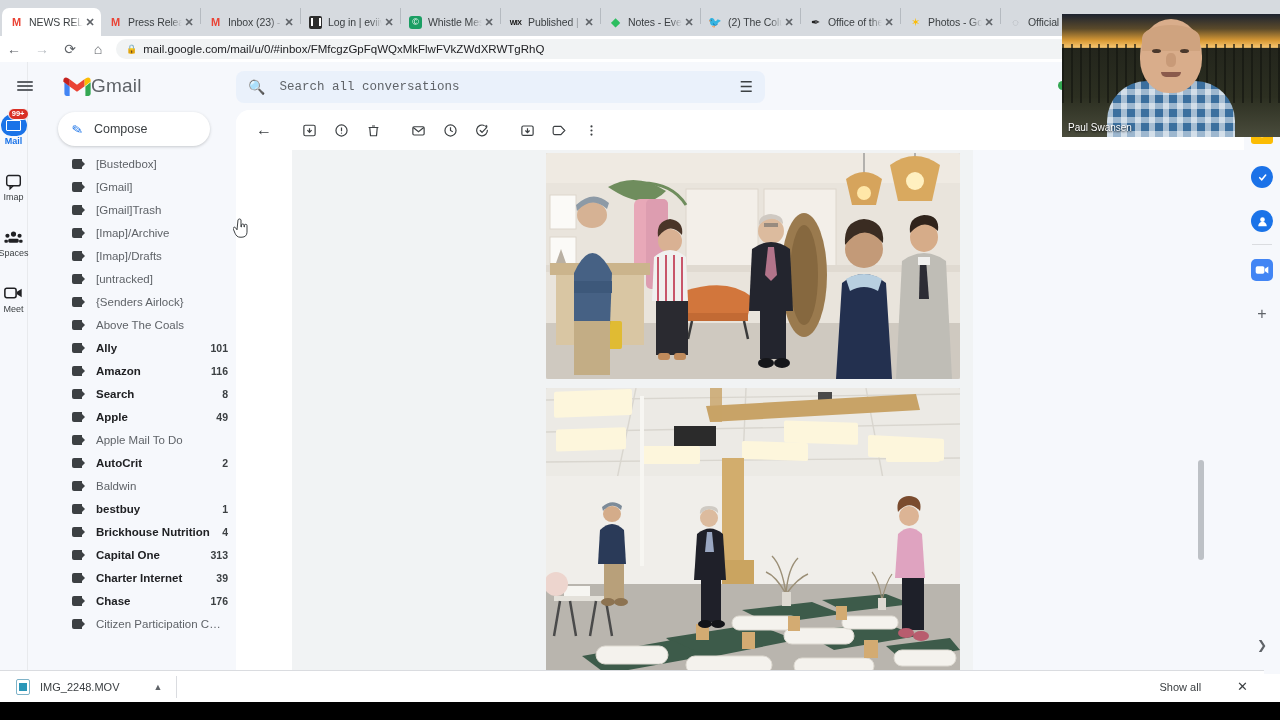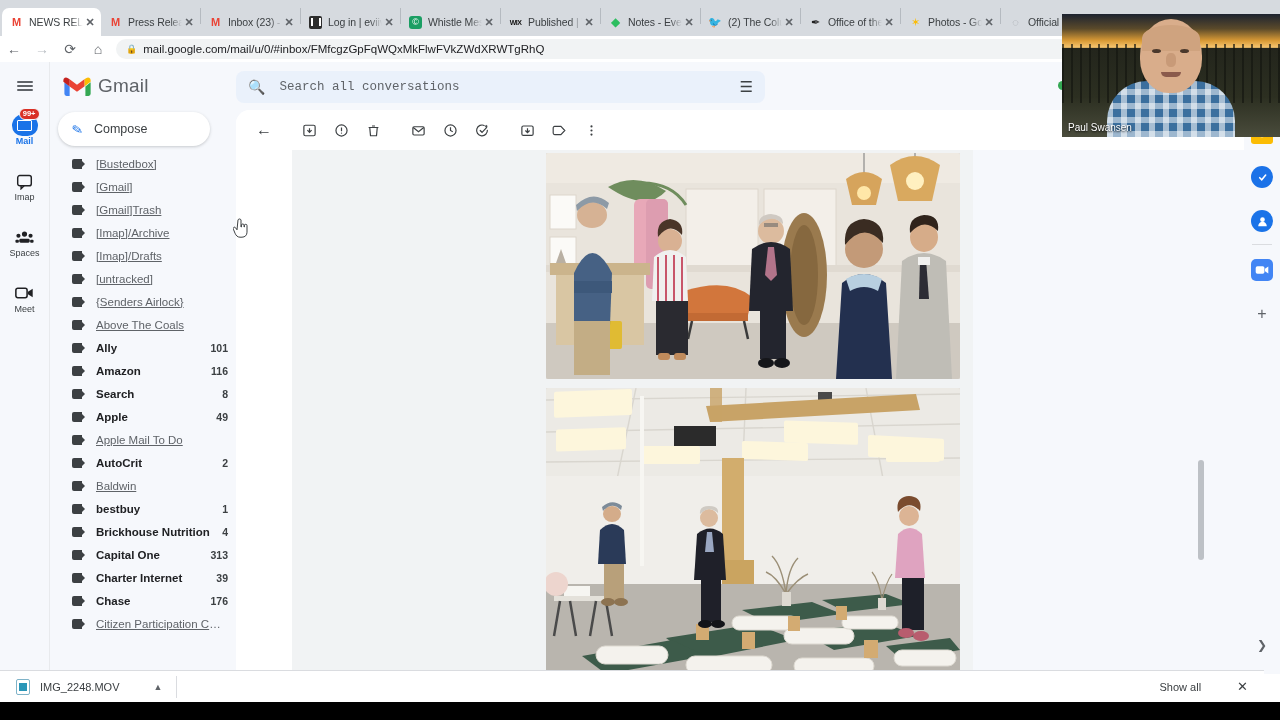--- a/index.html
+++ b/index.html
@@ -108,21 +108,21 @@
   .omni-actions .nav-btn { width: 26px; font-size: 12px; }
 
   
   .gmail {
     position: absolute; left: 0; top: 62px; width: 1280px; height: 612px;
     background: #f6f8fc;
   }
 
   
   .rail {
-    position: absolute; left: 0; top: 0; width: 50px; height: 612px;
+    position: absolute; left: 0; top: 0; width: 28px; height: 612px;
     background: #f6f8fc;
     border-right: 1px solid #e8eaed;
     display: flex; flex-direction: column; align-items: center;
     padding-top: 44px;
   }
   .rail-item {
     width: 50px; height: 48px;
     display: flex; flex-direction: column; align-items: center; justify-content: center;
     margin-bottom: 8px; position: relative;
   }
@@ -162,21 +162,21 @@
   .hamburger {
     width: 50px; height: 48px;
     display: flex; align-items: center; justify-content: center;
     color: #5f6368;
   }
   .hamburger span {
     display: block; width: 16px; height: 1.8px; background: #5f6368;
     margin: 2.2px 0; border-radius: 1px;
   }
   .logo-wrap {
-    display: flex; align-items: center; gap: 7px;
+    display: flex; align-items: center; 
     margin-left: 13px;
   }
   .gmail-m { width: 28px; height: 21px; }
   .gmail-name { font-size: 19px; color: #5f6368; letter-spacing: .2px; }
 
   
   .searchbar {
     position: absolute; left: 236px; top: 9px;
     width: 529px; height: 32px;
     background: #eaf1fb;
@@ -243,21 +243,21 @@
     content: ""; position: absolute; left: 8px; top: 0;
     width: 0; height: 0;
     border-top: 5px solid transparent;
     border-bottom: 5px solid transparent;
     border-left: 5px solid #3c4043;
   }
   .lbl-name {
     flex: 1 1 auto; overflow: hidden; white-space: nowrap; text-overflow: ellipsis;
   }
   .label-row.bold .lbl-name { font-weight: 700; }
-  .label-row.muted .lbl-name { color: #5f6368; text-decoration: underline; }
+  .label-row.muted .lbl-name { color: #5f6368; }
   .lbl-count { font-size: 10.5px; color: #3c4043; font-weight: 700; margin-left: 6px; }
   .label-row.muted .lbl-count { font-weight: 400; }
 
   
   .msg-area {
     position: absolute; left: 236px; top: 48px;
     width: 1008px; height: 564px;
     background: #ffffff;
     border-radius: 14px 0 0 0;
     overflow: hidden;

